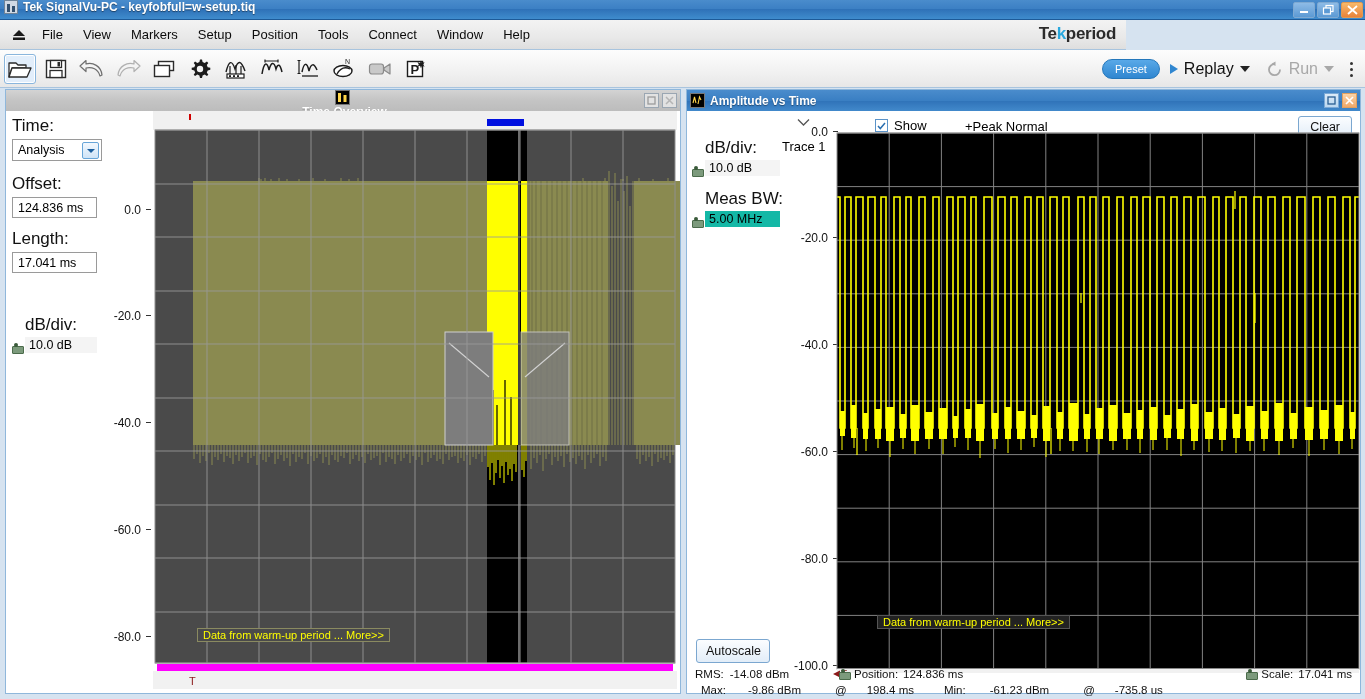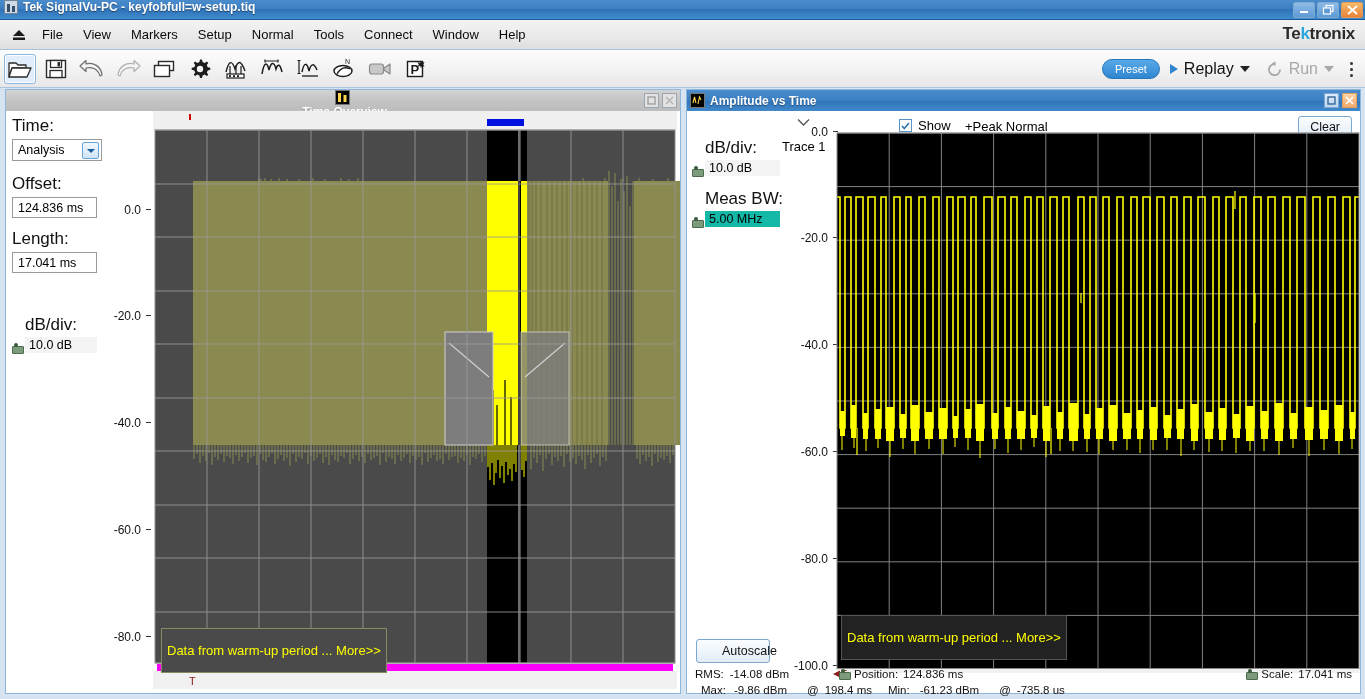--- a/index.html
+++ b/index.html
@@ -35,21 +35,21 @@
     width:22px; height:16px; border:1px solid #7ea9d2;
     background:linear-gradient(to bottom,#8ebbe6,#5c9ad4);
     display:flex;align-items:center;justify-content:center;
     color:#fff; font-size:10px; border-radius:2px;
   }
   .wc.close { background:linear-gradient(to bottom,#f7b96a,#e8833a); border-color:#e09a52;}
   .wc svg{display:block;}
 
   
   .menubar {
-    position:absolute; left:0; top:20px; width:1365px; height:30px;
+    position:absolute; left:0; top:20px; width:1126px; height:30px;
     background:linear-gradient(to bottom,#f3f3f3 0%, #e9e9e9 60%, #dedede 100%);
     border-bottom:1px solid #a8c4de;
     display:flex; align-items:center;
   }
   .eject { width:26px; display:flex; align-items:center; justify-content:center; margin-left:6px;}
   .menu-item {
     padding:3px 10px; font-size:13px; color:#0b0b0b; cursor:default;
     white-space:nowrap;
   }
   .tek-logo {
@@ -125,26 +125,26 @@
   }
   .mini-caret{width:0;height:0;border-top:4px solid #1b5e9e;border-left:4px solid transparent;border-right:4px solid transparent;}
 
   .sq-icon{ width:10px;height:10px; position:relative; flex:none; }
   .sq-icon:before{content:"";position:absolute;left:0;top:3px;width:10px;height:6px;background:#7c9a7c;border:1px solid #4b6b4b;border-radius:1px;}
   .sq-icon:after{content:"";position:absolute;left:2px;top:0;width:4px;height:4px;background:#3a5a3a;border-radius:50%;}
 
   .btn {
     border:1px solid #7ba7d0; border-radius:3px;
     background:linear-gradient(to bottom,#fbfdff,#e2edf8);
-    font-size:12.5px; padding:4px 25px; color:#111;
+    font-size:12.5px; padding:4px 9px; color:#111;
   }
 
   .warn-tip {
     background:#4a4a4a; border:1px solid #8a8a60; color:#ffff00;
-    font-size:13px; padding:14px 5px; white-space:nowrap;
+    font-size:11px; padding:0 5px; white-space:nowrap;margin-left:36px;
   }
   .warn-tip.dark { background:#222; border-color:#555; }
 
   .status-line { font-size:11.5px; color:#111; white-space:nowrap; }
 
   .chk {
     width:13px;height:13px;border:1px solid #5b93c8;background:#fff;
     display:inline-flex;align-items:center;justify-content:center; vertical-align:-2px;
   }
   .chk svg{display:block;}
@@ -182,26 +182,26 @@
     <div class="eject">
       <svg width="16" height="12" viewBox="0 0 16 12">
         <path d="M8 1 L14 7 L2 7 Z" fill="#1a1a1a"></path>
         <rect x="2" y="8.5" width="12" height="2.5" fill="#1a1a1a"></rect>
       </svg>
     </div>
     <div class="menu-item">File</div>
     <div class="menu-item">View</div>
     <div class="menu-item">Markers</div>
     <div class="menu-item">Setup</div>
-    <div class="menu-item">Normal</div>
+    <div class="menu-item">Position</div>
     <div class="menu-item">Tools</div>
     <div class="menu-item">Connect</div>
     <div class="menu-item">Window</div>
     <div class="menu-item">Help</div>
-    <div class="tek-logo"><span>Te</span><span class="k-slash">k</span><span>tronix</span></div>
+    <div class="tek-logo"><span>Te</span><span class="k-slash">k</span><span>period</span></div>
   </div>
 
   <div class="toolbar">
     <div class="tb-btn sel">
       <svg width="24" height="22" viewBox="0 0 24 22">
         <path d="M1 5 h7 l2 2 h8 v3 H4 L1 19 Z" fill="#fff" stroke="#2b2b2b" stroke-width="1.3" stroke-linejoin="round"></path>
         <path d="M4 10 h19 l-4 9 H1 Z" fill="#fff" stroke="#2b2b2b" stroke-width="1.3" stroke-linejoin="round"></path>
       </svg>
     </div>
     <div class="tb-btn">
@@ -496,21 +496,21 @@
       </div>
     </div>
 
     <div style="position:absolute; left:95px; top:28px; display:flex; align-items:center; gap:12px;flex-direction:column;">
       <svg width="13" height="9" viewBox="0 0 13 9">
         <path d="M1 1.5 L6.5 7 L12 1.5" fill="none" stroke="#555" stroke-width="1.3"></path>
       </svg>
       <span style="font-size:13px;">Trace 1</span>
     </div>
 
-    <div style="position:absolute; left:212px; top:28px; display:flex; align-items:center; gap:6px;">
+    <div style="position:absolute; left:188px; top:28px; display:flex; align-items:center; gap:6px;">
       <span class="chk">
         <svg width="9" height="8" viewBox="0 0 9 8">
             <path d="M1 4 L3.3 6.5 L8 1" fill="none" stroke="#2a6fb0" stroke-width="1.5"></path>
           </svg>
       </span>
       <span style="font-size:13px;">Show</span>
     </div>
 
     <div style="position:absolute; left:278px; top:29px; font-size:13px;">+Peak Normal</div>
 
@@ -674,21 +674,21 @@
       <span class="sq-icon"></span>
       <span class="status-line">Position:</span>
       <span class="status-line ital">124.836 ms</span>
     </div>
     <div style="position:absolute; right:8px; top:578px; display:flex; align-items:center; gap:5px;">
       <span class="sq-icon"></span>
       <span class="status-line">Scale:</span>
       <span class="status-line">17.041 ms</span>
     </div>
 
-    <div style="position:absolute; left:14px; top:594px; display:flex; align-items:center; gap:6px;">
+    <div style="position:absolute; left:14px; top:594px; display:flex; align-items:center; gap:20px;">
       <span class="status-line">Max:</span>
       <span class="status-line" style="margin-left:2px;">-9.86 dBm</span>
       <span class="status-line" style="margin-left:14px;">@</span>
       <span class="status-line">198.4 ms</span>
       <span class="status-line" style="margin-left:10px;">Min:</span>
       <span class="status-line" style="margin-left:4px;">-61.23 dBm</span>
       <span class="status-line" style="margin-left:14px;">@</span>
       <span class="status-line">-735.8 us</span>
     </div>
   </div>

